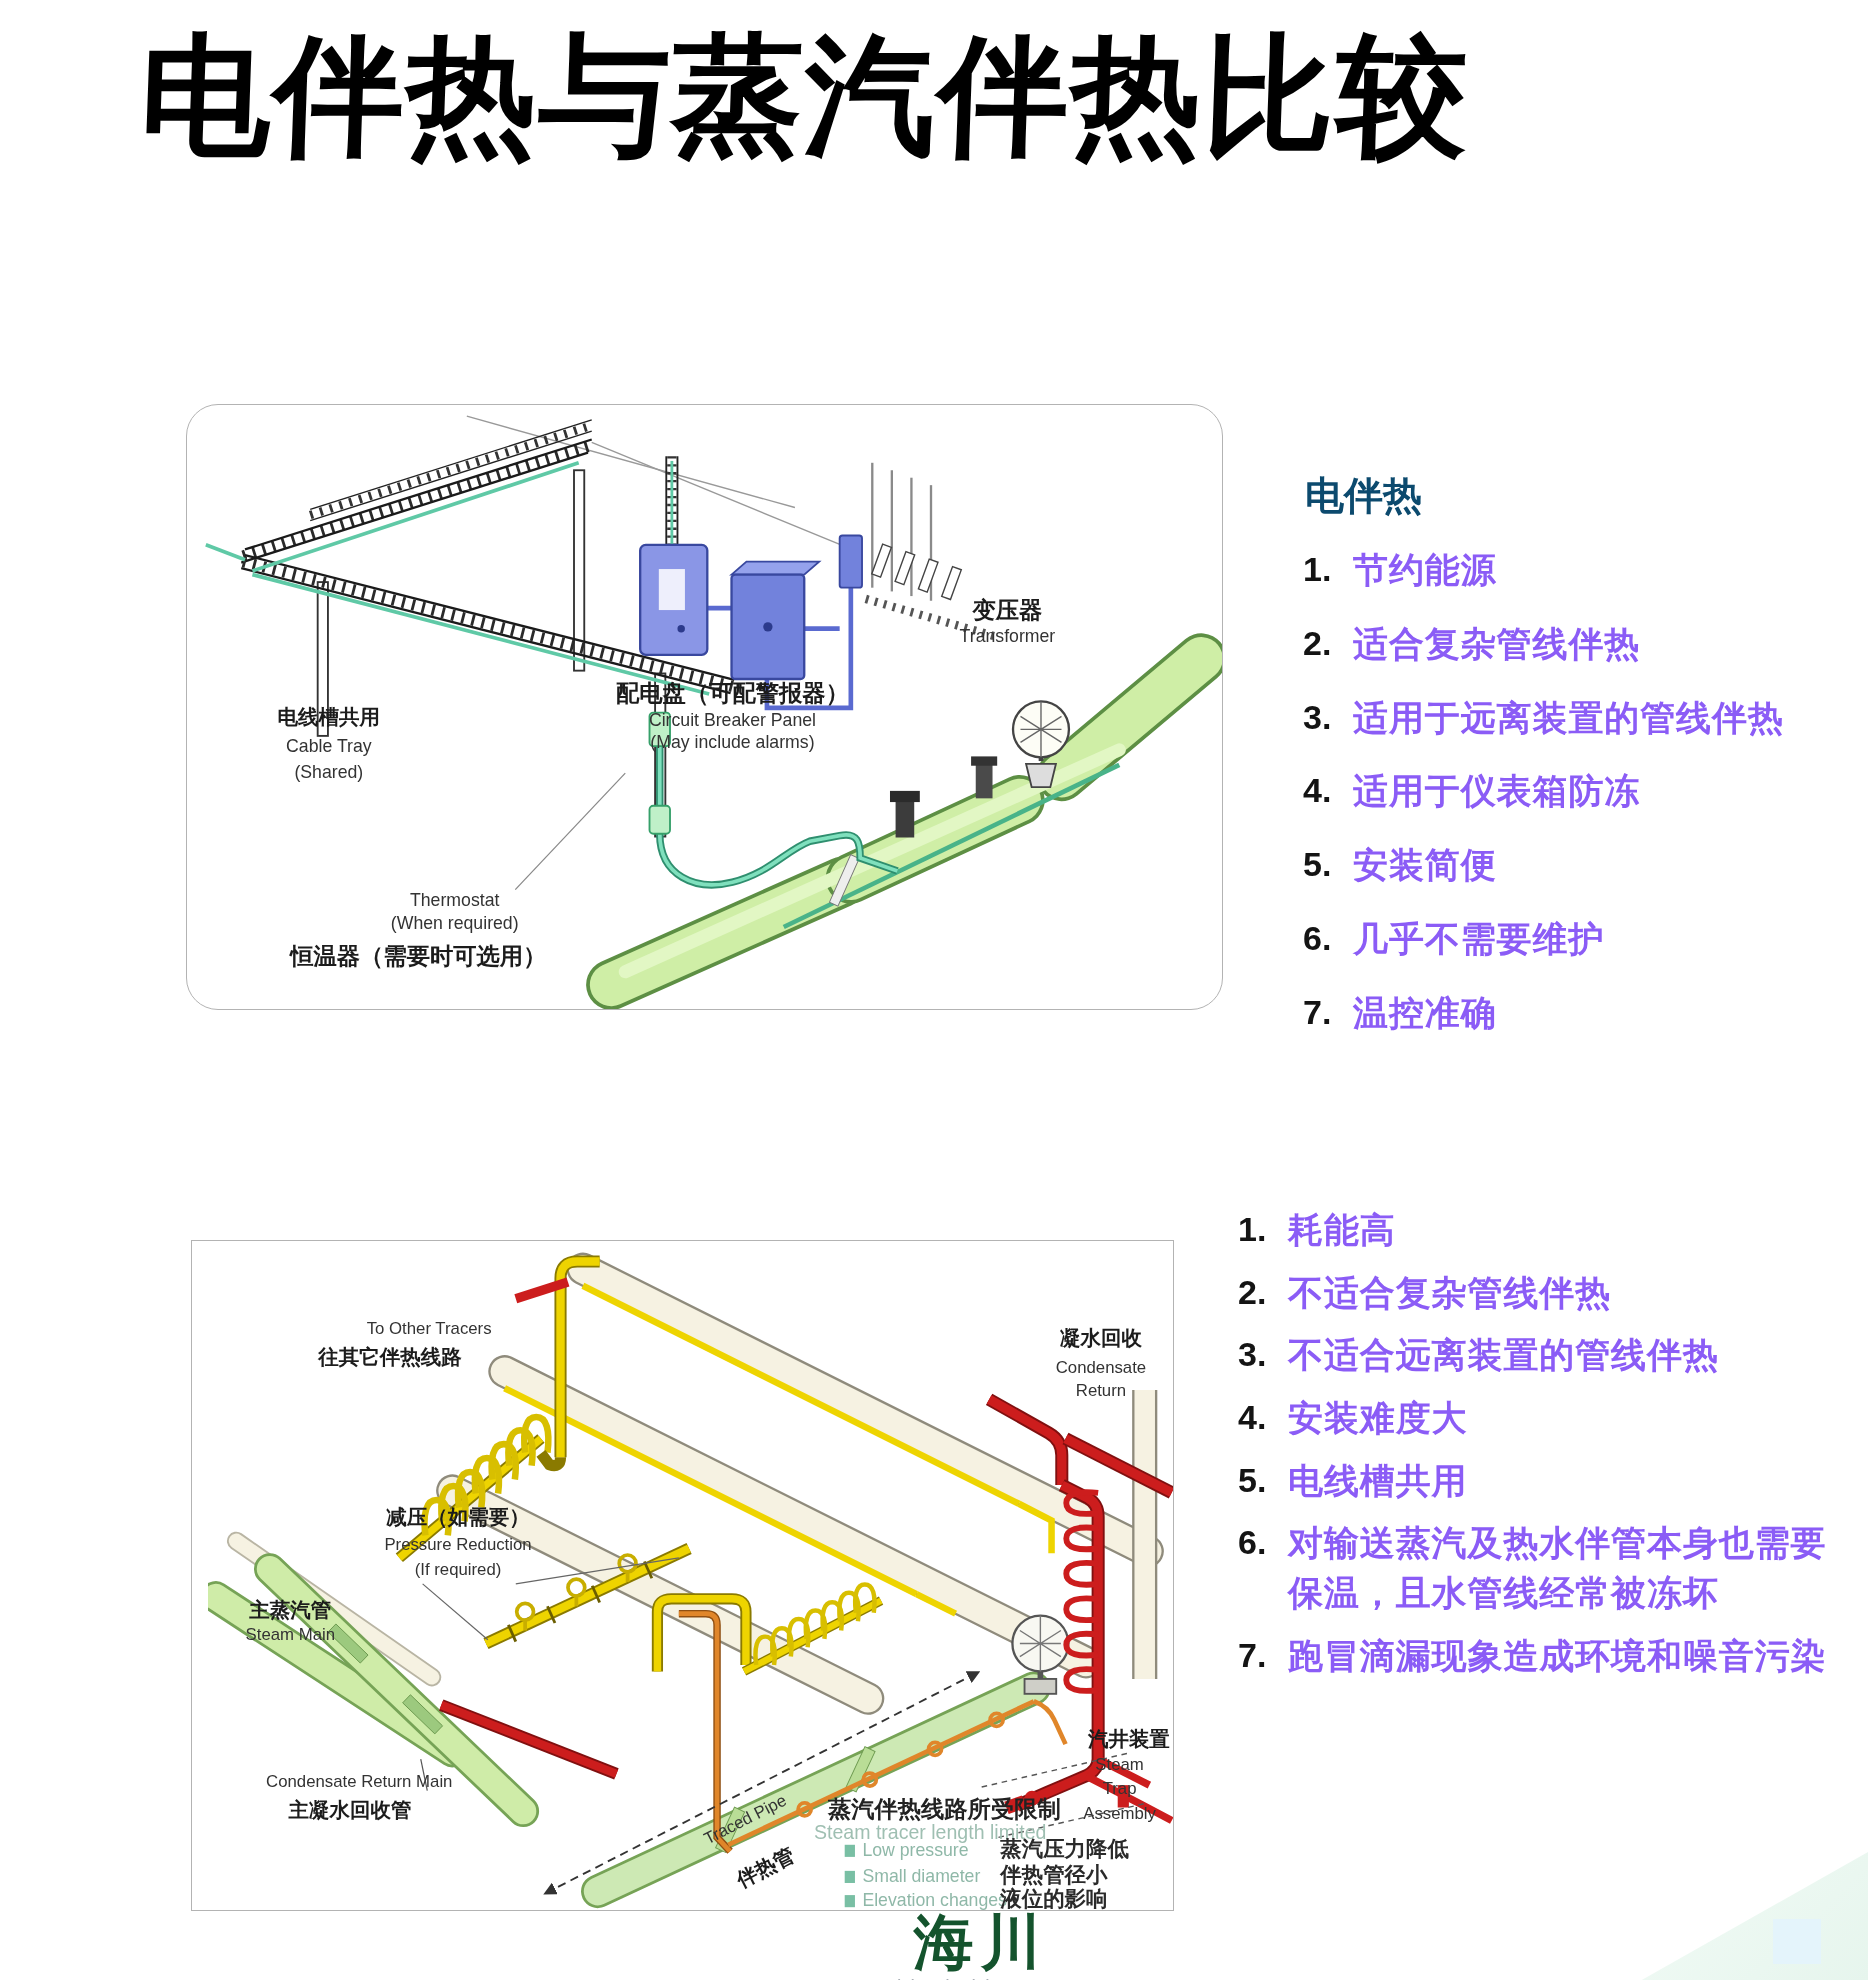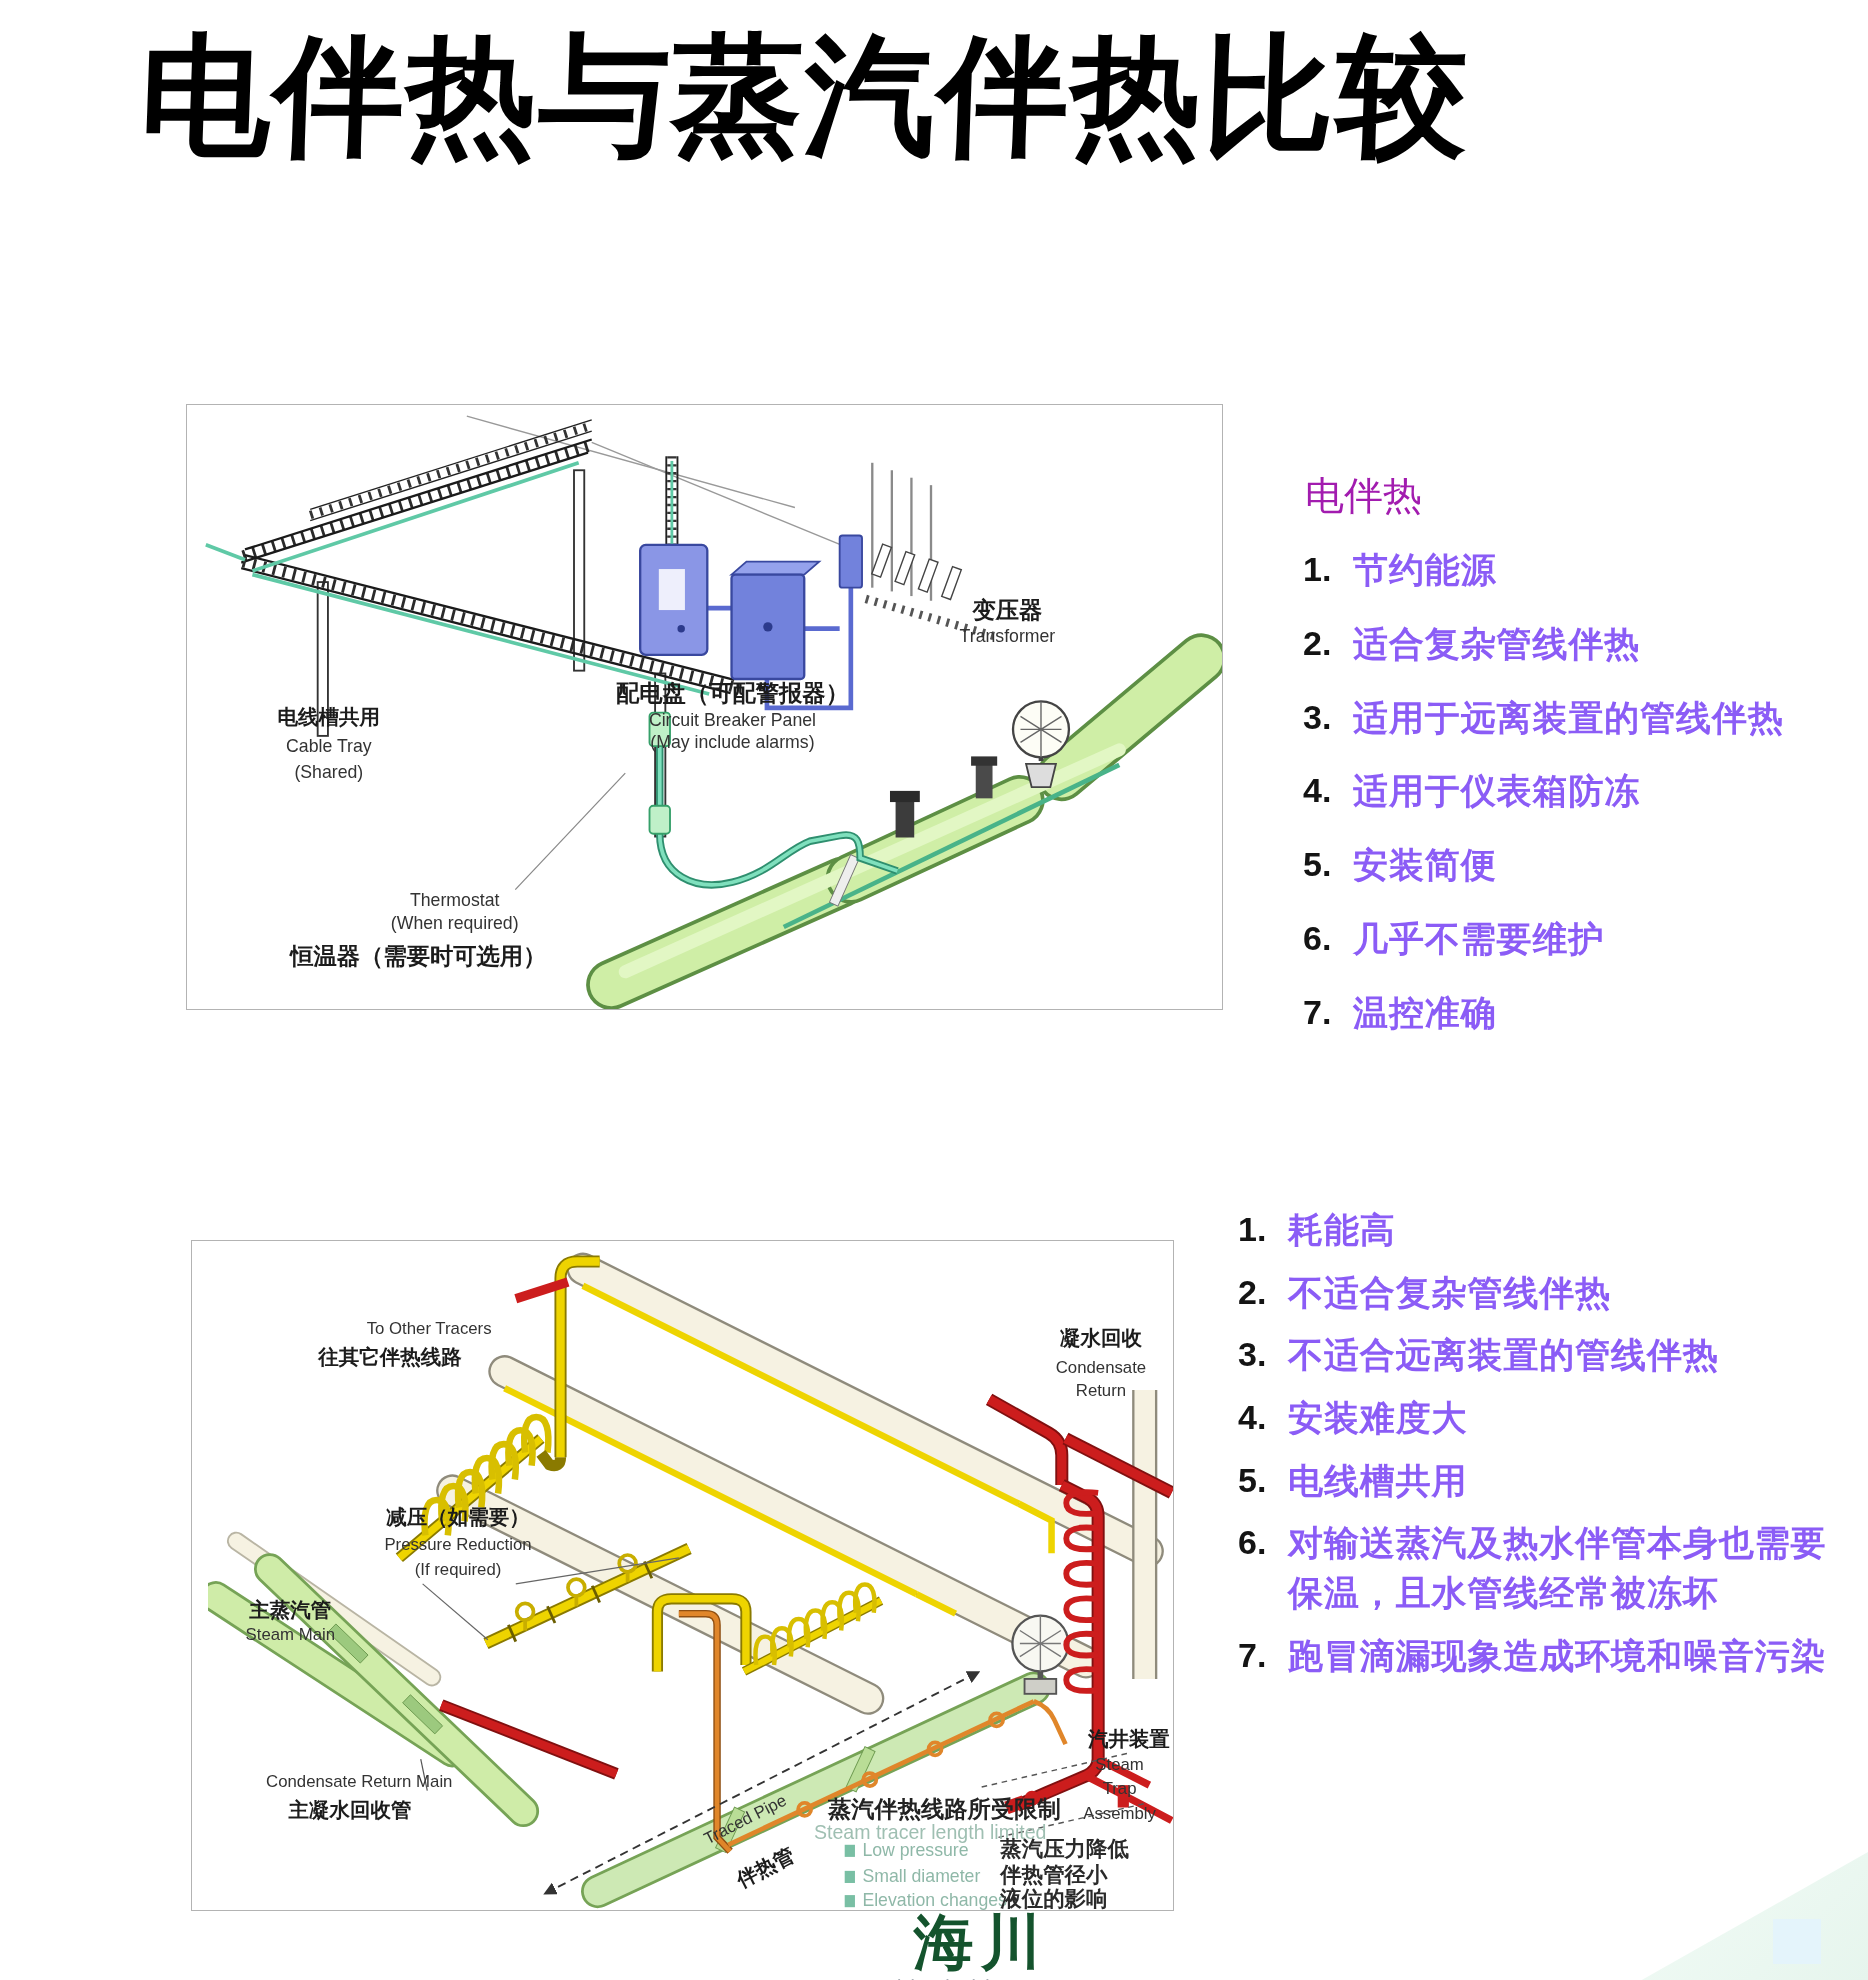--- a/index.html
+++ b/index.html
@@ -10,26 +10,26 @@
   }
   .page-title{
     position:absolute;left:140px;top:11.2px;width:1203px;height:177px;
     text-align:center;font-family:"DejaVu Serif",serif;font-weight:900;
     font-size:131px;line-height:168px;color:#000;letter-spacing:1.9px;
     transform:skewX(-2deg);white-space:nowrap;
   }
   .diagram-box{
     position:absolute;background:#ffffff;border:1.9px solid #b3b3b3;
   }
-  #box-electric{left:186px;top:404px;width:1035px;height:604px;}
+  #box-electric{left:186px;top:404px;width:1035px;height:604px;border-radius:32px;}
   #box-steam{left:191px;top:1240px;width:965px;height:669px;padding-left:16px;}
   .side-list{position:absolute;}
   #list-electric{left:1303px;top:469px;width:556px;}
   #list-steam{left:1238px;top:1205px;width:619px;}
-  .list-heading{font-size:39px;font-weight:normal;color:#a21caf;margin:0 0 22.4px 1.9px;}
+  .list-heading{font-size:39px;font-weight:bold;color:#0c4a6e;margin:0 0 22.4px 1.9px;}
   #list-steam .list-heading{margin-bottom:17px;}
   .li{display:flex;align-items:flex-start;margin-bottom:24px;}
   #list-steam .li{margin-bottom:13px;}
   .num{flex:0 0 50px;font-size:34px;font-weight:bold;color:#141414;line-height:1.42;}
   .txt{flex:1;font-size:35px;font-weight:bold;color:#8b5cf6;line-height:1.42;letter-spacing:0.9px;}
   .watermark{position:absolute;left:874px;top:1911px;width:214px;text-align:center;}
   .wm-logo{font-size:60px;font-weight:bold;color:#14532d;letter-spacing:7.5px;line-height:1.05;}
   .wm-site{font-size:19.6px;color:#a9afb6;letter-spacing:2.8px;margin-top:1.9px;}
   .corner-deco{
     position:absolute;right:0;bottom:0;width:228px;height:129px;

